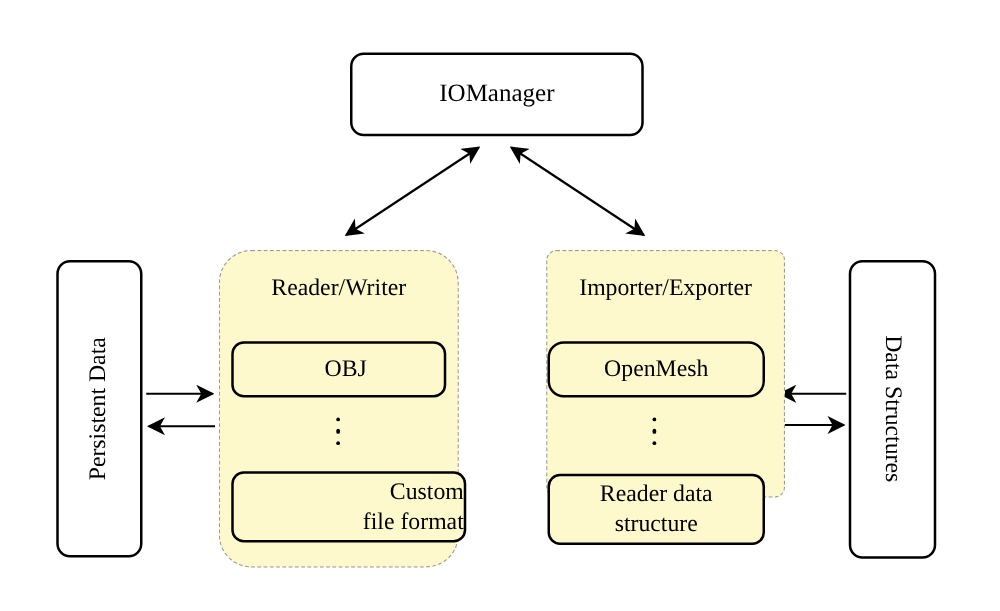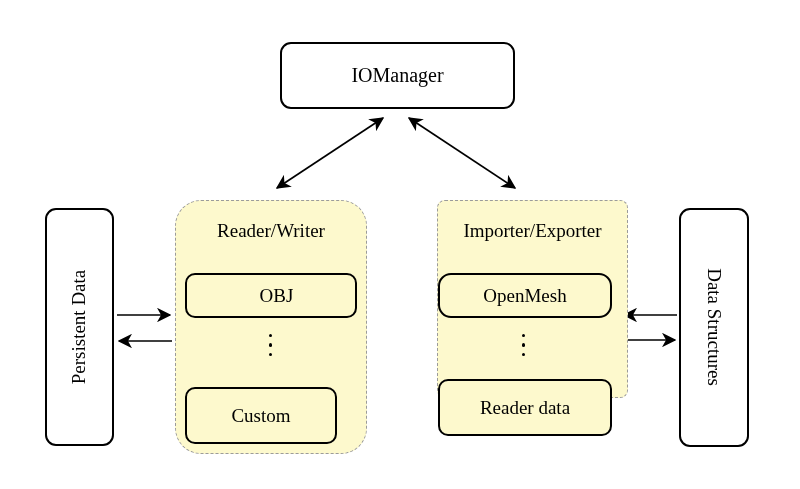--- a/index.html
+++ b/index.html
@@ -112,33 +112,35 @@
   </div>
   <div class="inner-box" style="left:185px; top:273px; width:172px; height:45px;padding-left:11px;">
     <span>OBJ</span>
     <span></span>
   </div>
   <div class="vdots" style="left:269px; top:334px;">
       <i></i>
       <i></i>
       <i></i>
     </div>
-  <div class="inner-box" style="left:185px; top:387px; width:152px; height:57px;">
+  <div class="inner-box" style="left:185px; top:377px; width:188px; height:57px;align-items:flex-end;">
     <span>Custom</span>
+    <span>file format</span>
   </div>
 
   <div class="panel" style="left:405px; top:200px; width:191px; height:198px;margin-left:32px;">
     <div class="panel-title" style="top:19px;">Importer/Exporter</div>
   </div>
   <div class="inner-box" style="left:438px; top:273px; width:174px; height:45px;border-radius:13px;">
     <span>OpenMesh</span>
     <span></span>
   </div>
   <div class="vdots" style="left:522px; top:334px;">
       <i></i>
       <i></i>
       <i></i>
     </div>
   <div class="inner-box" style="left:438px; top:379px; width:174px; height:57px;">
     <span>Reader data</span>
+    <span>structure</span>
   </div>
 
 </div>
 
 </body></html>

